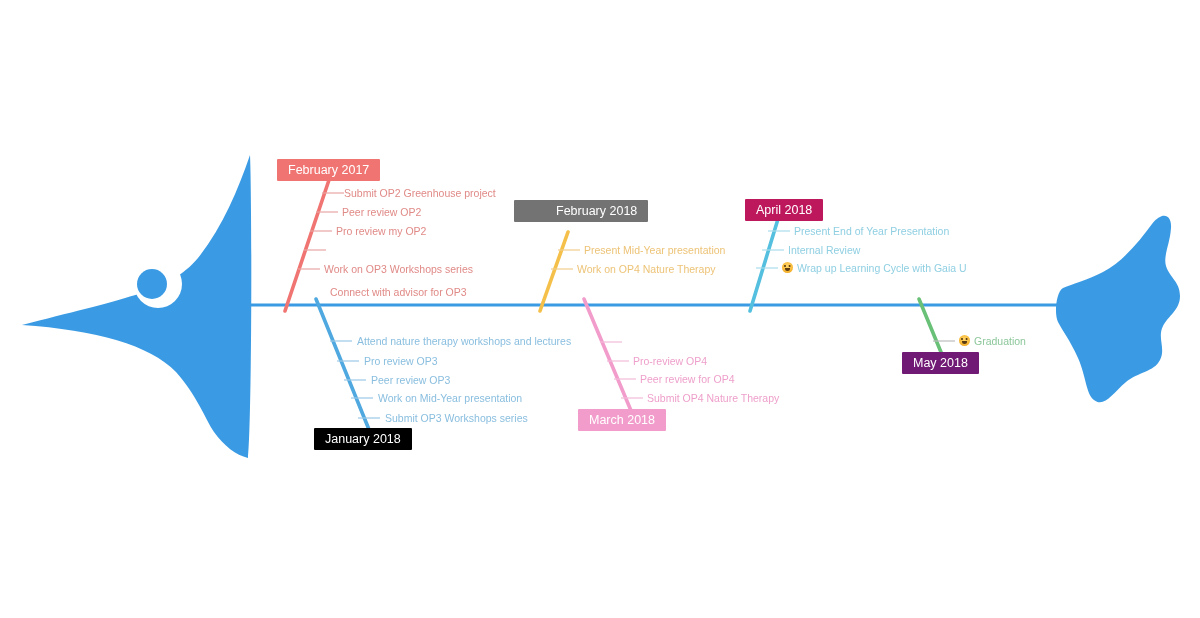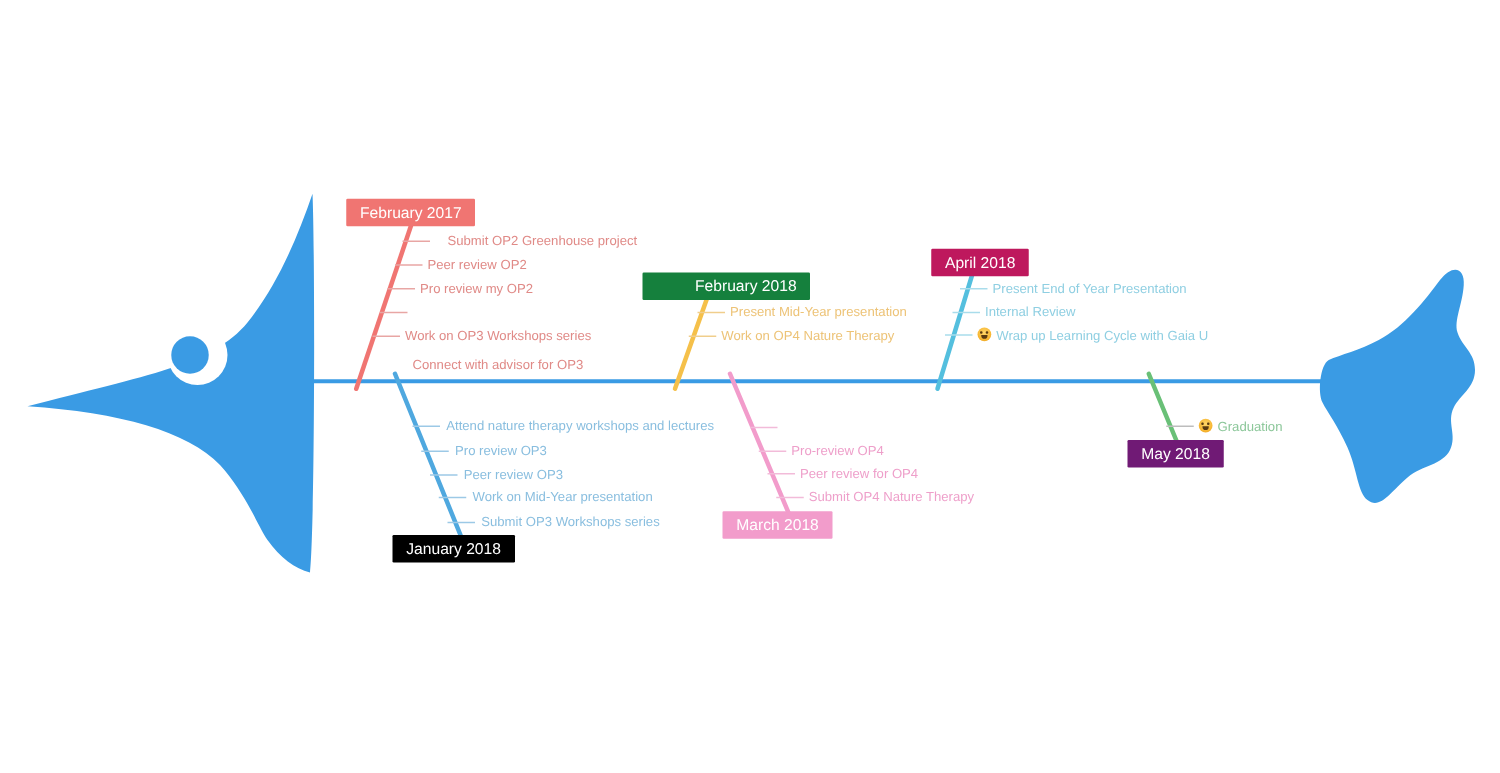--- a/index.html
+++ b/index.html
@@ -164,29 +164,29 @@
     <line x1="933" y1="341" x2="955" y2="341" stroke="#BDBDBD" stroke-width="1.2"></line>
   </svg>
 
   <div class="layer">
 
 
     <div class="month-label" style="left:277px; top:159px; background:#F07572;">February 2017</div>
 
     <div class="month-label" style="left:314px; top:428px; background:#000000;">January 2018</div>
 
-    <div class="month-label" style="left:514px; top:218px; background:#15803d;padding-left:42px;">February 2018</div>
+    <div class="month-label" style="left:514px; top:200px; background:#737373;padding-left:42px;">February 2018</div>
 
     <div class="month-label" style="left:578px; top:409px; background:#F29CCB;">March 2018</div>
 
     <div class="month-label" style="left:745px; top:199px; background:#be185d;">April 2018</div>
 
     <div class="month-label" style="left:902px; top:352px; background:#701a75;">May 2018</div>
 
-    <div class="branch-item" style="left:358px; top:187px; color:#E08A87;text-align:center;">Submit OP2 Greenhouse project</div>
+    <div class="branch-item" style="left:344px; top:187px; color:#E08A87;text-align:center;">Submit OP2 Greenhouse project</div>
     <div class="branch-item" style="left:342px; top:206px; color:#E08A87;">Peer review OP2</div>
     <div class="branch-item" style="left:336px; top:225px; color:#E08A87;">Pro review  my OP2</div>
     <div class="branch-item" style="left:330px; top:244px; color:#E08A87;margin-top:42px;">Connect with advisor for OP3</div>
     <div class="branch-item" style="left:324px; top:263px; color:#E08A87;">Work on OP3 Workshops series</div>
 
     <div class="branch-item" style="left:357px; top:335px; color:#89BEDF;">Attend nature therapy workshops and lectures</div>
     <div class="branch-item" style="left:364px; top:355px; color:#89BEDF;">Pro review OP3</div>
     <div class="branch-item" style="left:371px; top:374px; color:#89BEDF;">Peer review OP3</div>
     <div class="branch-item" style="left:378px; top:392px; color:#89BEDF;">Work on Mid-Year presentation</div>
     <div class="branch-item" style="left:385px; top:412px; color:#89BEDF;">Submit OP3 Workshops series</div>

